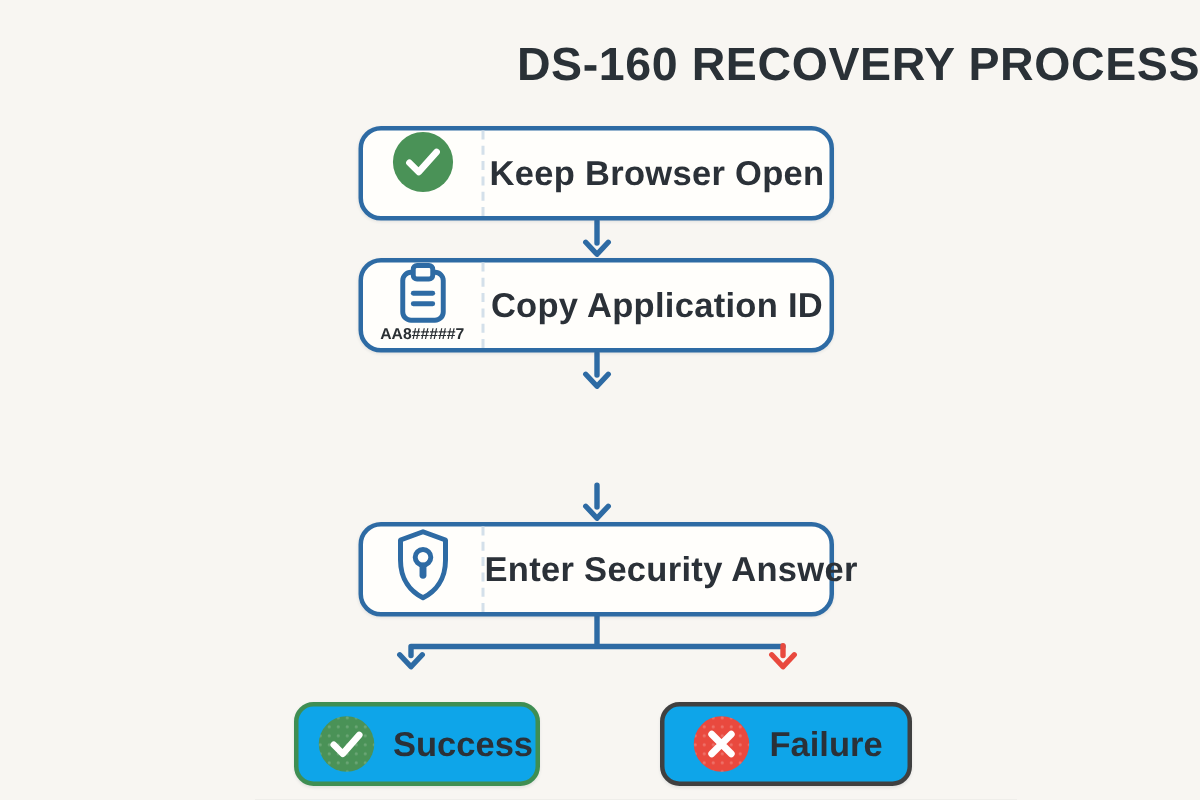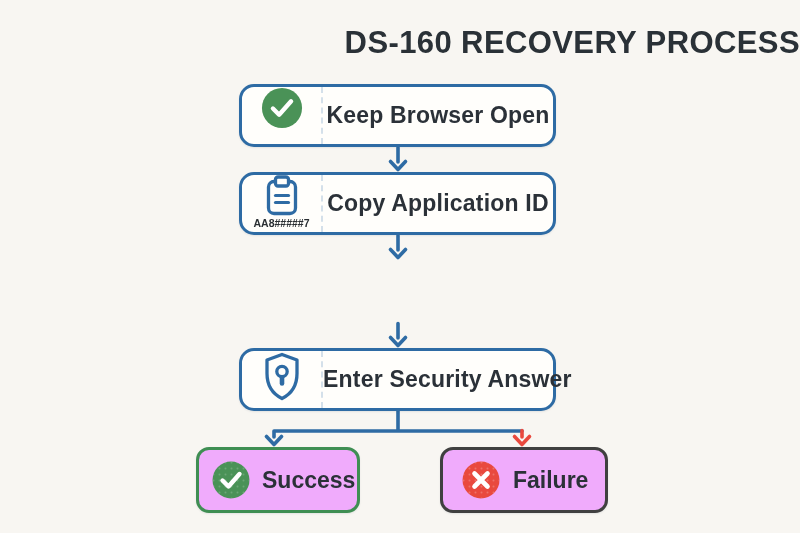--- a/index.html
+++ b/index.html
@@ -19,21 +19,21 @@
   }
   .icon-cell{
     flex:0 0 79px;display:flex;flex-direction:column;align-items:center;
     justify-content:flex-start;border-right:2px dashed #d4e0ea;
   }
   .label-cell{flex:1;display:flex;align-items:center;justify-content:center;}
   .step-label{font-size:23px;font-weight:700;color:#2b3138;letter-spacing:.2px;white-space:nowrap;text-align:center;}
   .icon-caption{font-size:10.5px;font-weight:700;color:#2a2f33;margin-top:1px;line-height:1;}
   .connectors{position:absolute;left:0;top:0;z-index:1;}
   .outcome{
-    position:absolute;top:447px;height:66px;box-sizing:border-box;background:#f0abfc;
+    position:absolute;top:468px;height:56px;box-sizing:border-box;background:#0ea5e9;
     border-radius:13px;display:flex;align-items:center;z-index:2;
     box-shadow:0 1px 2px rgba(50,70,90,.10);
   }
   .outcome.success{left:196px;width:164px;border:3px solid #3f8e53;padding-left:13px;gap:12px;}
   .outcome.failure{left:440px;width:168px;border:3px solid #404040;padding-left:19px;gap:13px;}
   .outcome-label{font-size:23px;font-weight:700;color:#2b3138;}
 </style>
 </head>
 <body>
 

